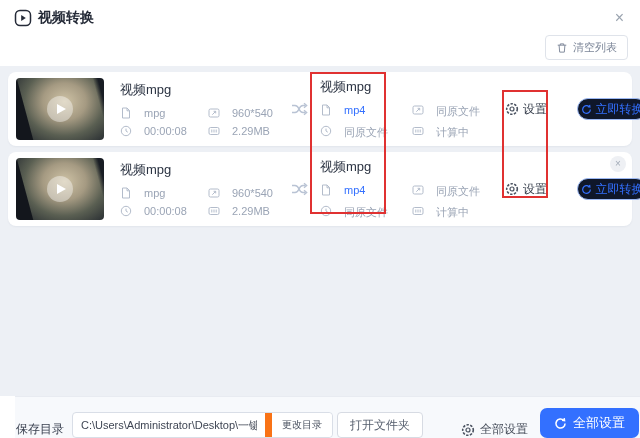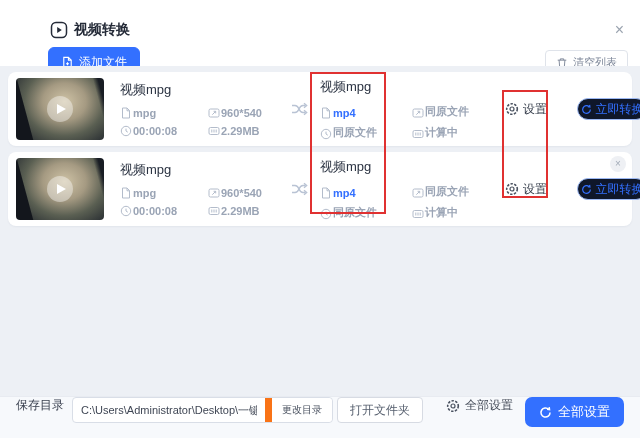--- a/index.html
+++ b/index.html
@@ -7,21 +7,21 @@
   body {
     position: relative;
     font-family: "Liberation Sans", sans-serif;
     background: #ffffff;
     overflow: hidden;
     color: #2b3342;
   }
   svg { display:block; }
 
   
-  .header { position:absolute; top:12px; left:0; right:0; height:80px; background:#fff;padding-left:36px; }
+  .header { position:absolute; top:0; left:0; right:0; height:80px; background:#fff; }
   .titlebar { display:flex; align-items:center; padding:9px 14px 0 14px; }
   .app-icon { width:18px; height:18px; color:#252b38; margin-right:6px; }
   .app-title { font-size:14px; font-weight:bold; color:#252b38; }
   .win-close { margin-left:auto; color:#9aa3af; font-size:16px; line-height:16px; cursor:pointer; padding:0 2px; }
   .toolbar { display:flex; align-items:center; padding:8px 12px 0 12px; }
   .btn { display:inline-flex; align-items:center; gap:5px; cursor:pointer; white-space:nowrap; }
   .btn-add-file { background:#3370ff; color:#fff; border:1px solid #3370ff; border-radius:6px; padding:6px 12px; font-size:12px; }
   .btn-add-folder { background:#fff; color:#3370ff; border:1px solid #a9c3f7; border-radius:6px; padding:5px 12px; font-size:12px; margin-left:10px; }
   .btn-clear { margin-left:auto; background:#fff; color:#7c8698; border:1px solid #dfe3ea; border-radius:4px; padding:4px 10px; font-size:11px; }
 
@@ -37,21 +37,21 @@
   }
   .play-badge { position:absolute; left:50%; top:50%; width:26px; height:26px; margin:-13px 0 0 -13px;
     border-radius:50%; background:rgba(255,255,255,.4); display:flex; align-items:center; justify-content:center; }
   .play-badge svg { width:12px; height:12px; margin-left:2px; color:#fff; }
 
   .col-source { flex:none; width:160px; margin-left:16px; }
   .col-output { flex:none; width:185px; }
   .file-title { font-size:13px; color:#2b3342; margin-bottom:8px; }
   .meta-grid { display:grid; grid-template-columns:88px 1fr; row-gap:6px; font-size:11px; color:#9aa4b5; }
   .col-output .meta-grid { grid-template-columns:92px 1fr; }
-  .meta-item { display:flex; align-items:flex-end; gap:1px;font-weight:bold; }
+  .meta-item { display:flex; align-items:flex-start; gap:12px; }
   .meta-item svg { width:12px; height:12px; color:#b3bccb; flex:none; }
   .fmt-blue { color:#3370ff; }
 
   .shuffle-wrap { flex:none; width:40px; display:flex; justify-content:center; color:#b9c3d4; }
   .shuffle-wrap svg { width:18px; height:14px; }
 
   .settings-btn { flex:none; width:72px; display:flex; align-items:center; gap:4px; font-size:12px; color:#333b49; cursor:pointer; }
   .settings-btn svg { width:14px; height:14px; color:#4a5260; }
 
   .convert-btn { flex:none; width:70px; height:22px; border:1px solid #9db9f3; border-radius:14px; background:#0f172a;
@@ -60,22 +60,22 @@
 
   .row-close { position:absolute; top:4px; right:6px; width:16px; height:16px; border-radius:50%;
     background:#eef0f4; color:#a3abb8; font-size:10px; line-height:16px; text-align:center; cursor:pointer; }
 
   
   .red-rect { position:absolute; border:2px solid #e03131; z-index:5; pointer-events:none; }
   .rect-output { left:310px; top:72px; width:76px; height:142px; }
   .rect-settings { left:502px; top:90px; width:46px; height:108px; }
 
   
-  .footer { position:absolute; left:0; right:0; bottom:0; height:42px; background:#f7f9fc;
-    border-top:1px solid #e8ebf1; display:flex; align-items:flex-start; padding:0 16px; }
+  .footer { position:absolute; left:15px; right:0; bottom:0; height:42px; background:#f7f9fc;
+    border-top:1px solid #e8ebf1; display:flex; align-items:flex-end; padding:0 1px; }
   .save-label { font-size:12px; color:#3a4150; margin-right:8px; white-space:nowrap; }
   .path-group { display:flex; align-items:stretch; height:26px; background:#fff; border:1px solid #d9dee7; border-radius:4px; }
   .path-input { border:none; outline:none; width:192px; font-size:11px; color:#3f4654; padding:0 8px;
     font-family:"Liberation Sans", sans-serif; background:transparent; }
   .change-dir-btn { border:none; border-left:7px solid #f97316; background:#fff; font-size:10px; color:#4a5260;
     padding:0 10px; display:flex; align-items:center; cursor:pointer; border-radius:0 4px 4px 0;
     font-family:"Liberation Sans", sans-serif; }
   .open-folder-btn { margin-left:4px; height:26px; background:#fff; border:1px solid #d7dbe3; border-radius:4px;
     color:#555e6d; font-size:12px; padding:0 12px; display:flex; align-items:center; cursor:pointer; }
   .footer-spacer { flex:1; }
@@ -93,28 +93,20 @@
     <span class="app-icon">
       <svg viewBox="0 0 18 18" fill="none" stroke="currentColor" stroke-width="1.5">
         <rect x="1.5" y="1.5" width="15" height="15" rx="4.5"></rect>
         <path d="M7.2 6l4.6 3-4.6 3z" fill="currentColor" stroke="none"></path>
       </svg>
     </span>
     <span class="app-title">视频转换</span>
     <span class="win-close">×</span>
   </div>
   <div class="toolbar">
-    <span class="btn btn-add-file">
-      <svg width="13" height="13" viewBox="0 0 14 14" fill="none" stroke="currentColor" stroke-width="1.2">
-        <path d="M3 1.5h5l3 3v8H3z"></path>
-          <path d="M8 1.5v3h3"></path>
-          <path d="M7 6.8v3.2M5.4 8.4h3.2"></path>
-      </svg>
-      <span>添加文件</span>
-    </span>
     <span class="btn btn-clear">
       <svg width="12" height="12" viewBox="0 0 14 14" fill="none" stroke="currentColor" stroke-width="1.1">
         <path d="M2 3.7h10M5 3.7V2.2h4v1.5M3.6 3.7l.7 8.1h5.4l.7-8.1"></path>
       </svg>
       <span>清空列表</span>
     </span>
   </div>
 </div>
 
 <div class="main">

